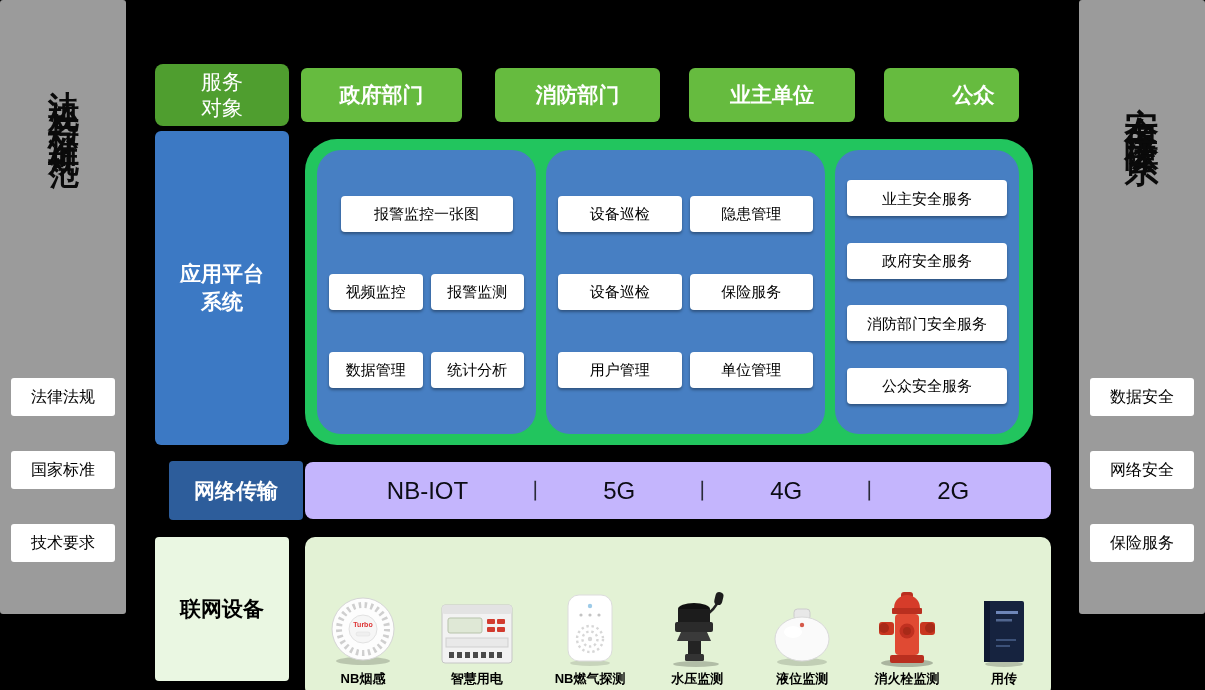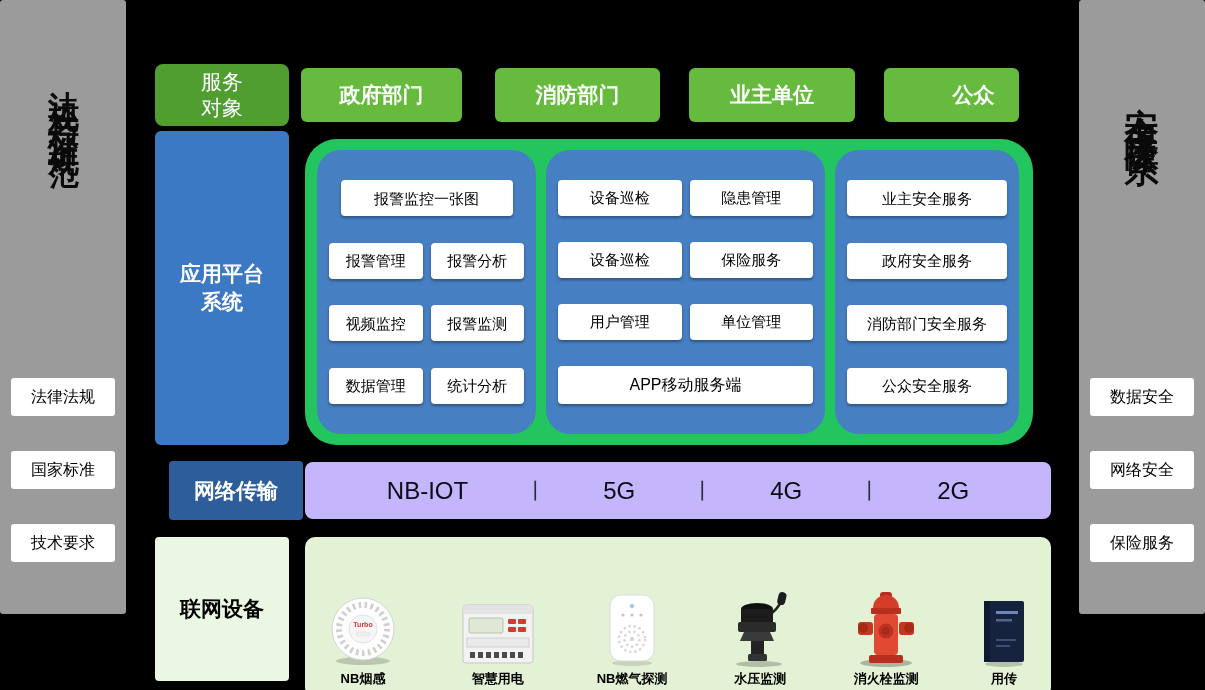--- a/index.html
+++ b/index.html
@@ -145,24 +145,20 @@
   <span>应用平台系统</span>
 </div>
 
 <div class="abs white-wrap">
 
   <div class="blue-col col1">
     <div class="prow">
       <div class="pitem wide1">报警监控一张图</div>
     </div>
     <div class="prow">
-      <div class="pitem pair">报警管理</div>
-      <div class="pitem pair">报警分析</div>
-    </div>
-    <div class="prow">
       <div class="pitem pair">视频监控</div>
       <div class="pitem pair">报警监测</div>
     </div>
     <div class="prow">
       <div class="pitem pair">数据管理</div>
       <div class="pitem pair">统计分析</div>
     </div>
   </div>
 
   <div class="blue-col col2">
@@ -170,23 +166,20 @@
       <div class="pitem pair">设备巡检</div>
       <div class="pitem pair">隐患管理</div>
     </div>
     <div class="prow">
       <div class="pitem pair">设备巡检</div>
       <div class="pitem pair">保险服务</div>
     </div>
     <div class="prow">
       <div class="pitem pair">用户管理</div>
       <div class="pitem pair">单位管理</div>
-    </div>
-    <div class="prow">
-      <div class="pitem wideapp">APP移动服务端</div>
     </div>
   </div>
 
   <div class="blue-col col3">
     <div class="prow">
       <div class="pitem">业主安全服务</div>
     </div>
     <div class="prow">
       <div class="pitem">政府安全服务</div>
     </div>
@@ -282,20 +275,32 @@
         <rect x="11" y="31" width="38" height="10" rx="2" fill="#2b2b2b"></rect>
         <path d="M17 41 h26 l4 9 h-34 z" fill="#3a3a3a"></path>
         <rect x="24" y="50" width="13" height="14" fill="#232323"></rect>
         <rect x="21" y="63" width="19" height="7" rx="1.5" fill="#333"></rect>
         <ellipse cx="32" cy="73" rx="23" ry="3" fill="rgba(0,0,0,.22)"></ellipse>
       </svg>
     </div>
     <div class="dev-name">水压监测</div>
   </div>
 
+  <div class="device">
+    <div class="dev-icon">
+      <svg width="66" height="62" viewBox="0 0 66 62">
+        <ellipse cx="33" cy="57" rx="25" ry="4" fill="rgba(0,0,0,.15)"></ellipse>
+        <rect x="25" y="4" width="16" height="11" rx="3.5" fill="#e8e8e8" stroke="#cccccc"></rect>
+        <ellipse cx="33" cy="34" rx="27" ry="22" fill="#fafafa" stroke="#d9d9d9"></ellipse>
+        <ellipse cx="24" cy="27" rx="9" ry="6" fill="#ffffff"></ellipse>
+        <circle cx="33" cy="20" r="2.2" fill="#d55a4a"></circle>
+      </svg>
+    </div>
+    <div class="dev-name">液位监测</div>
+  </div>
 
   <div class="device">
     <div class="dev-icon">
       <svg width="66" height="78" viewBox="0 0 66 78">
         <ellipse cx="33" cy="74" rx="26" ry="4" fill="rgba(0,0,0,.25)"></ellipse>
         <rect x="27" y="3" width="12" height="7" rx="3" fill="#b92f1f"></rect>
         <path d="M20 19 a13 13 0 0 1 26 0 z" fill="#d63c2a"></path>
         <rect x="18" y="19" width="30" height="6" rx="1" fill="#b92f1f"></rect>
         <rect x="21" y="25" width="24" height="41" rx="4" fill="#e04a33"></rect>
         <rect x="5" y="33" width="15" height="13" rx="3" fill="#c9361f"></rect>

